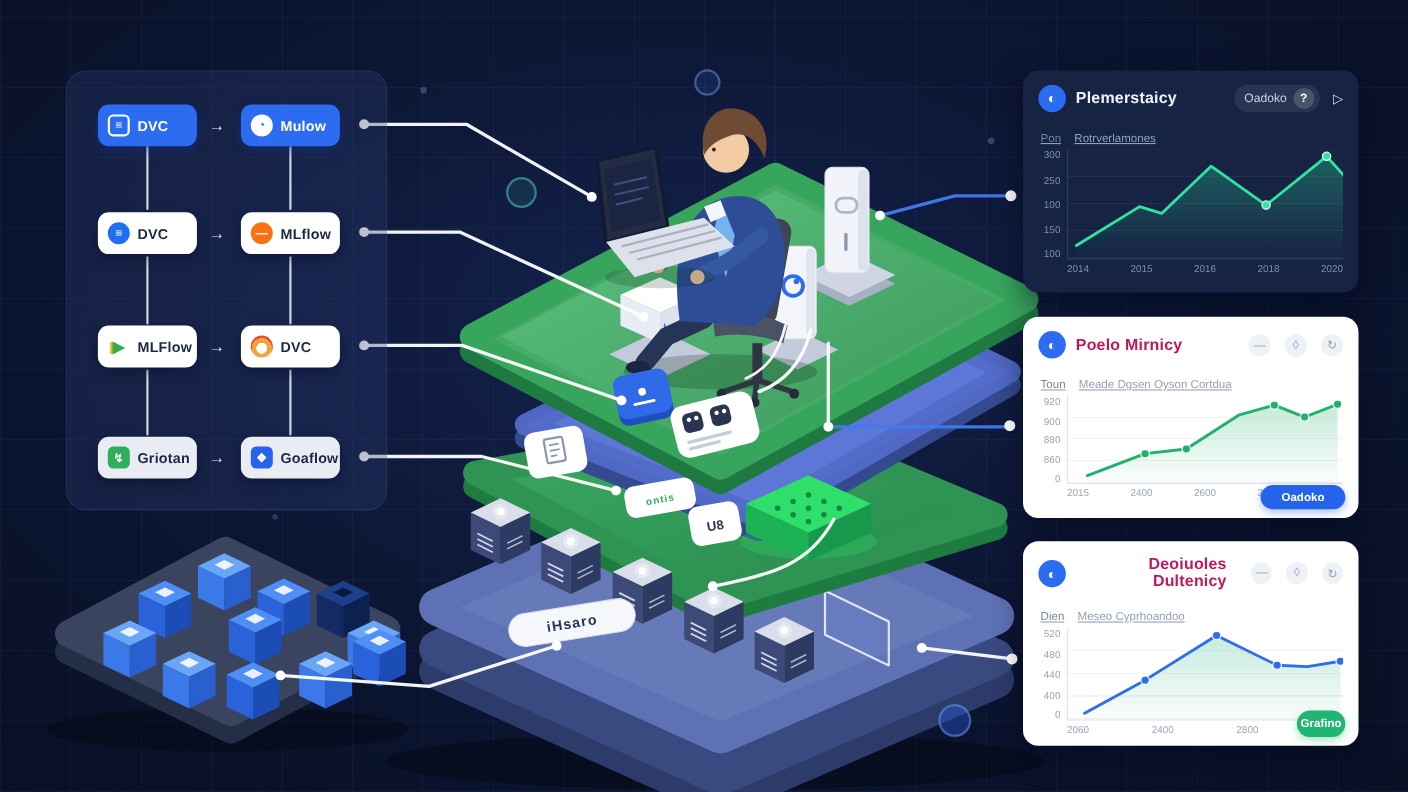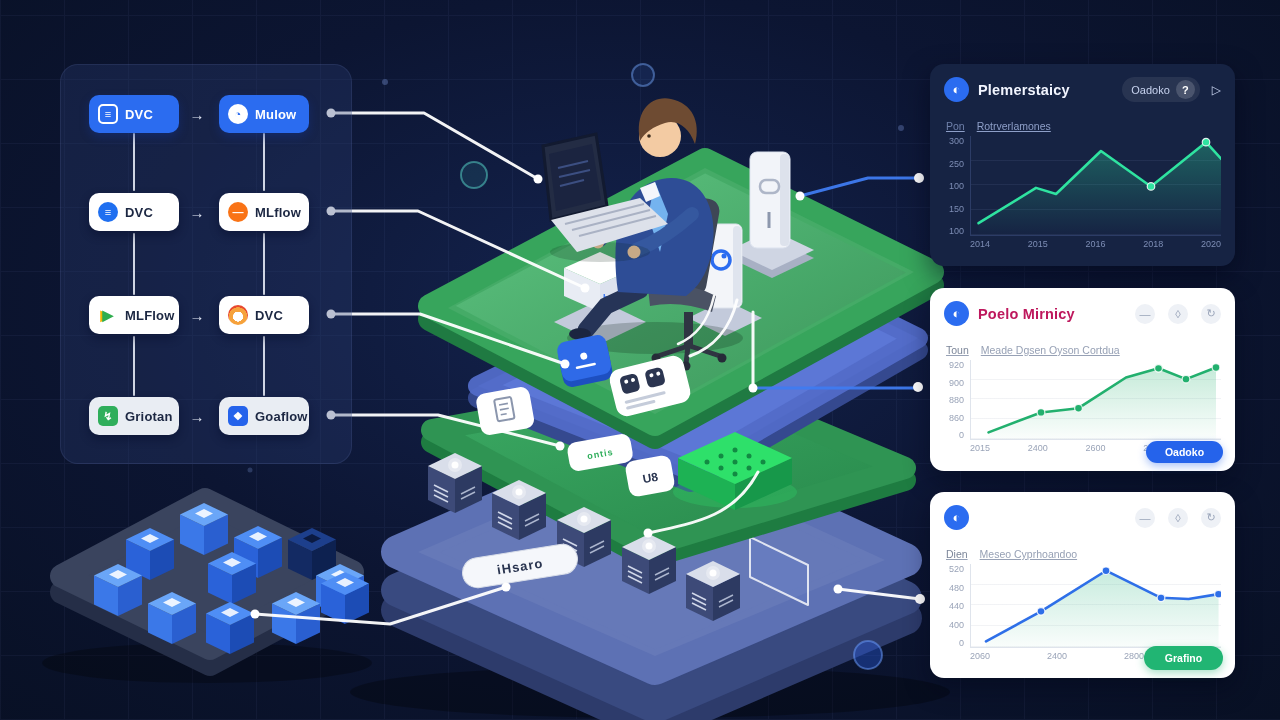--- a/index.html
+++ b/index.html
@@ -54,21 +54,21 @@
     background-image:repeating-linear-gradient(to top,rgba(140,160,210,.10) 0 1px,transparent 1px 25%);}
   .card.light .plotarea{border-left:1px solid #dfe4ec;border-bottom:1px solid #dfe4ec;
     background-image:repeating-linear-gradient(to top,rgba(30,50,90,.06) 0 1px,transparent 1px 25%);}
   .plotarea svg{position:absolute;inset:0;width:100%;height:100%;}
   .xticks{display:flex;justify-content:space-between;margin:3px 0 0 26px;font-size:9px;}
   .card.dark .xticks{color:#7d8db5;} .card.light .xticks{color:#9aa4b8;}
   .cbtn{position:absolute;right:12px;bottom:8px;border:none;border-radius:12px;color:#fff;
     font-weight:bold;font-size:10.5px;font-family:"Liberation Sans",sans-serif;cursor:pointer;
     display:flex;align-items:center;justify-content:center;}
   .cbtn.blue{width:77px;height:22px;background:#2563eb;box-shadow:0 3px 8px rgba(37,99,235,.4);}
-  .cbtn.green{width:79px;height:24px;background:#21b573;box-shadow:0 3px 8px rgba(33,181,115,.4);}
+  .cbtn.green{width:44px;height:24px;background:#21b573;box-shadow:0 3px 8px rgba(33,181,115,.4);}
   svg text{font-family:"Liberation Sans",sans-serif;}
 </style>
 </head>
 <body>
 
 <div class="stage">
   <div class="gridfx"></div>
 
   <svg width="1280" height="720" viewBox="0 0 1280 720" style="position:absolute;inset:0;">
     <defs>
@@ -459,20 +459,21 @@
         <span>2600</span>
         <span>2800</span>
         <span>3000</span>
       </div>
     <button class="cbtn blue">Oadoko</button>
   </div>
 
   <div class="card light" style="top:492px;height:186px;">
     <div class="chead">
       <div class="clogo">◐</div>
+      <div class="ctitle">Deoiuoles Dultenicy</div>
       <div class="spacer"></div>
       <span class="miniicon">—</span>
       <span class="miniicon">◊</span>
       <span class="miniicon">↻</span>
     </div>
     <div class="subrow">
       <span class="pre">Dien</span>
       <span>Meseo Cyprhoandoo</span>
     </div>
     <div class="plotwrap">

